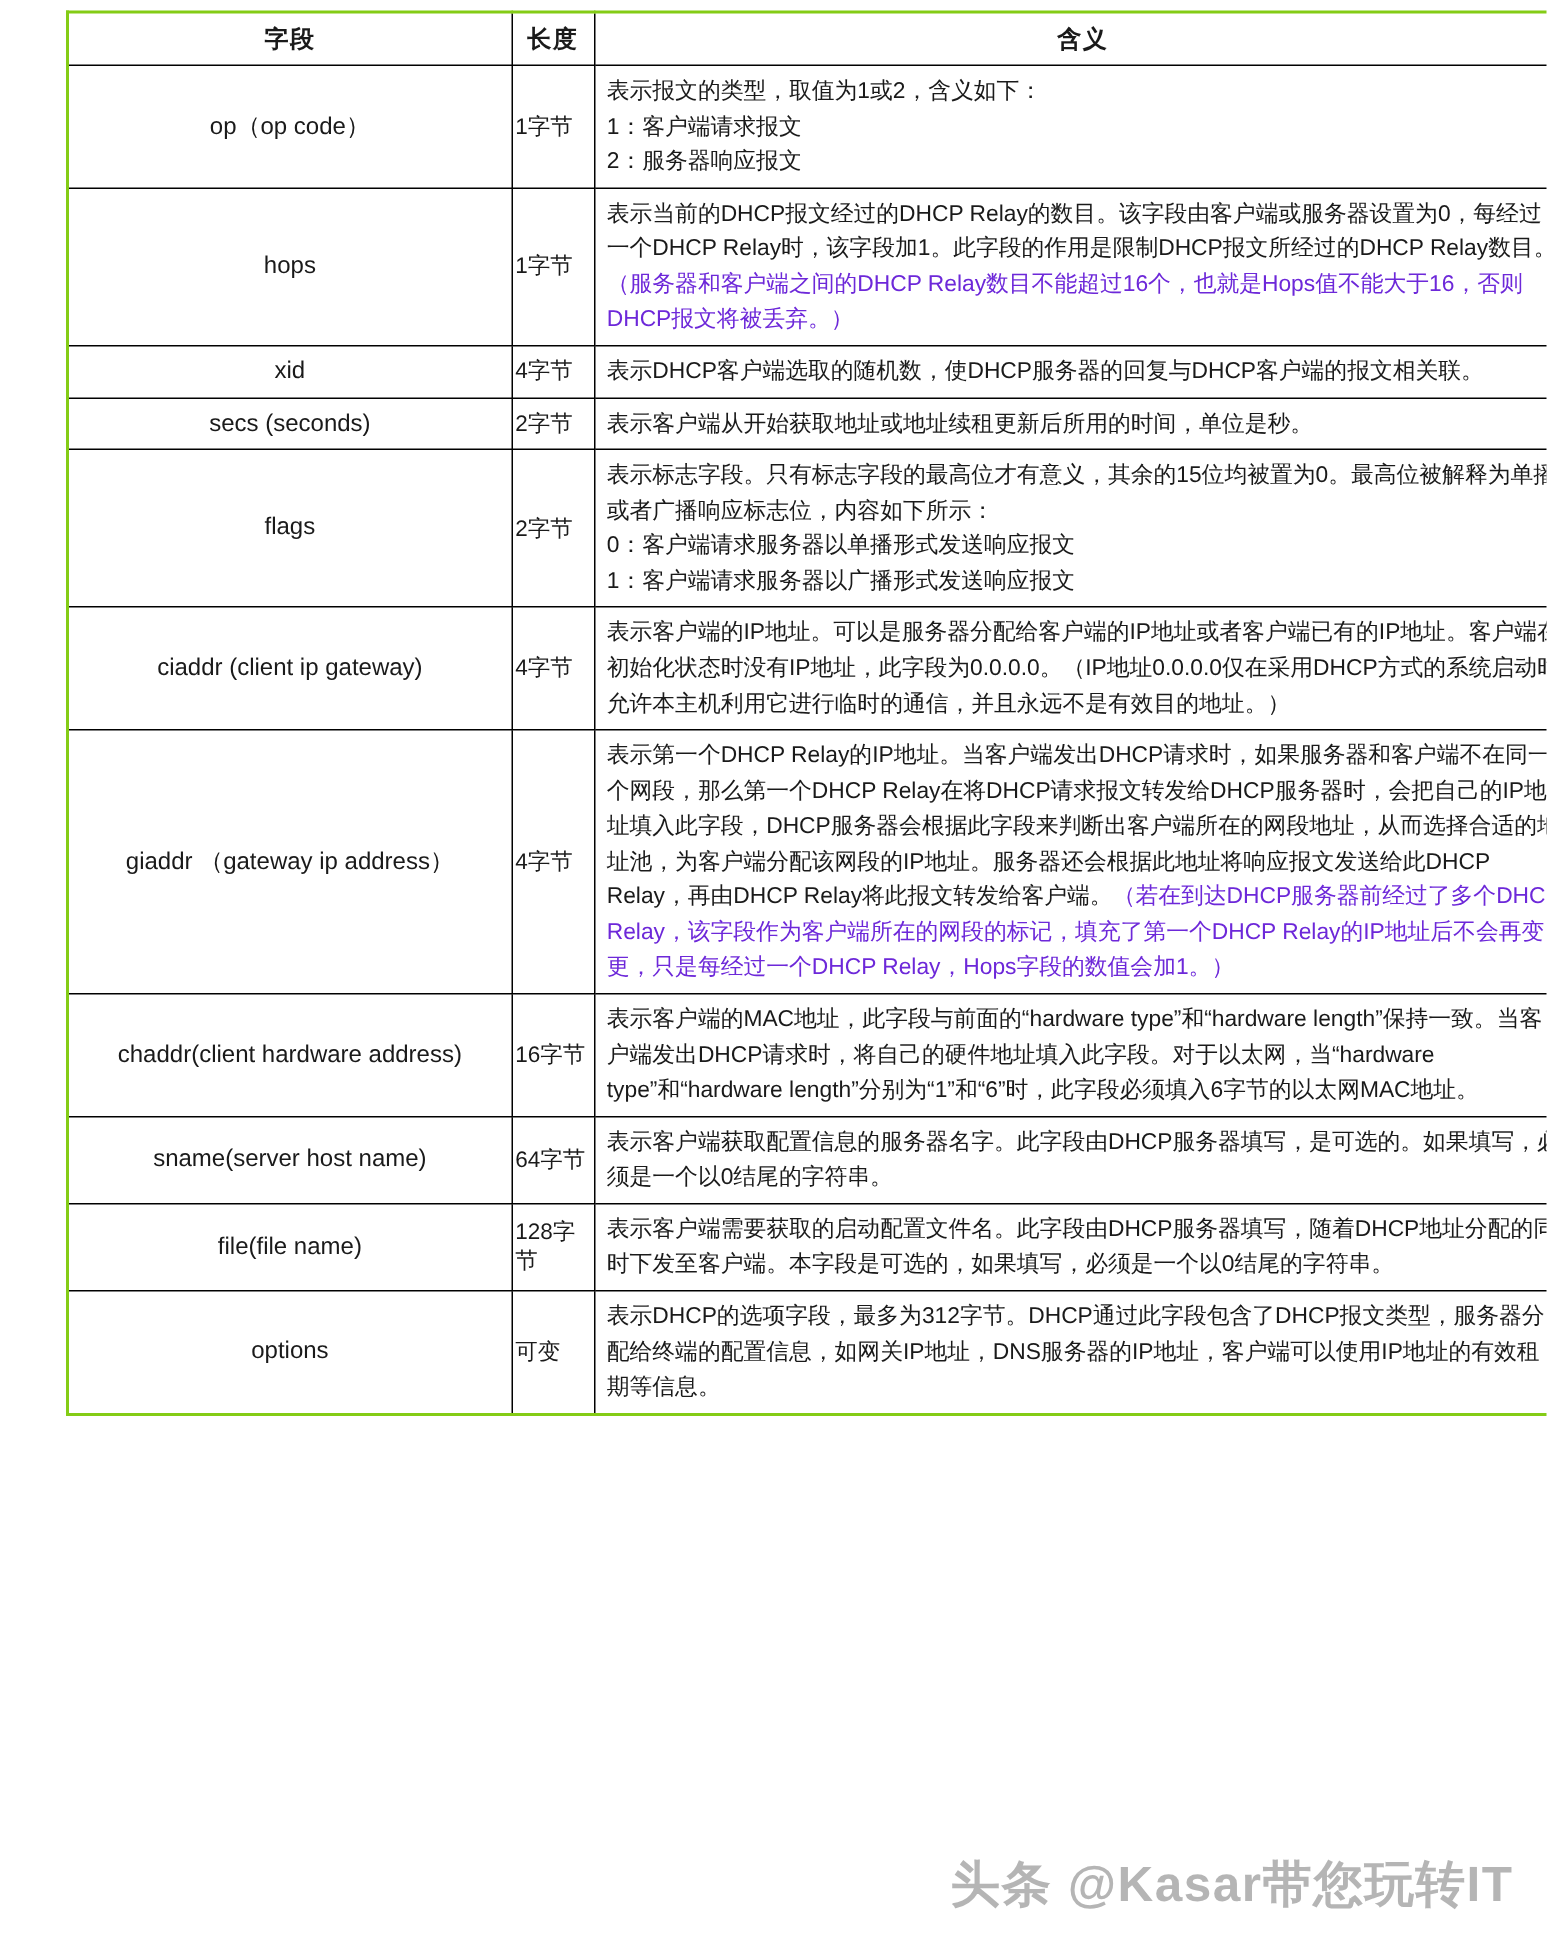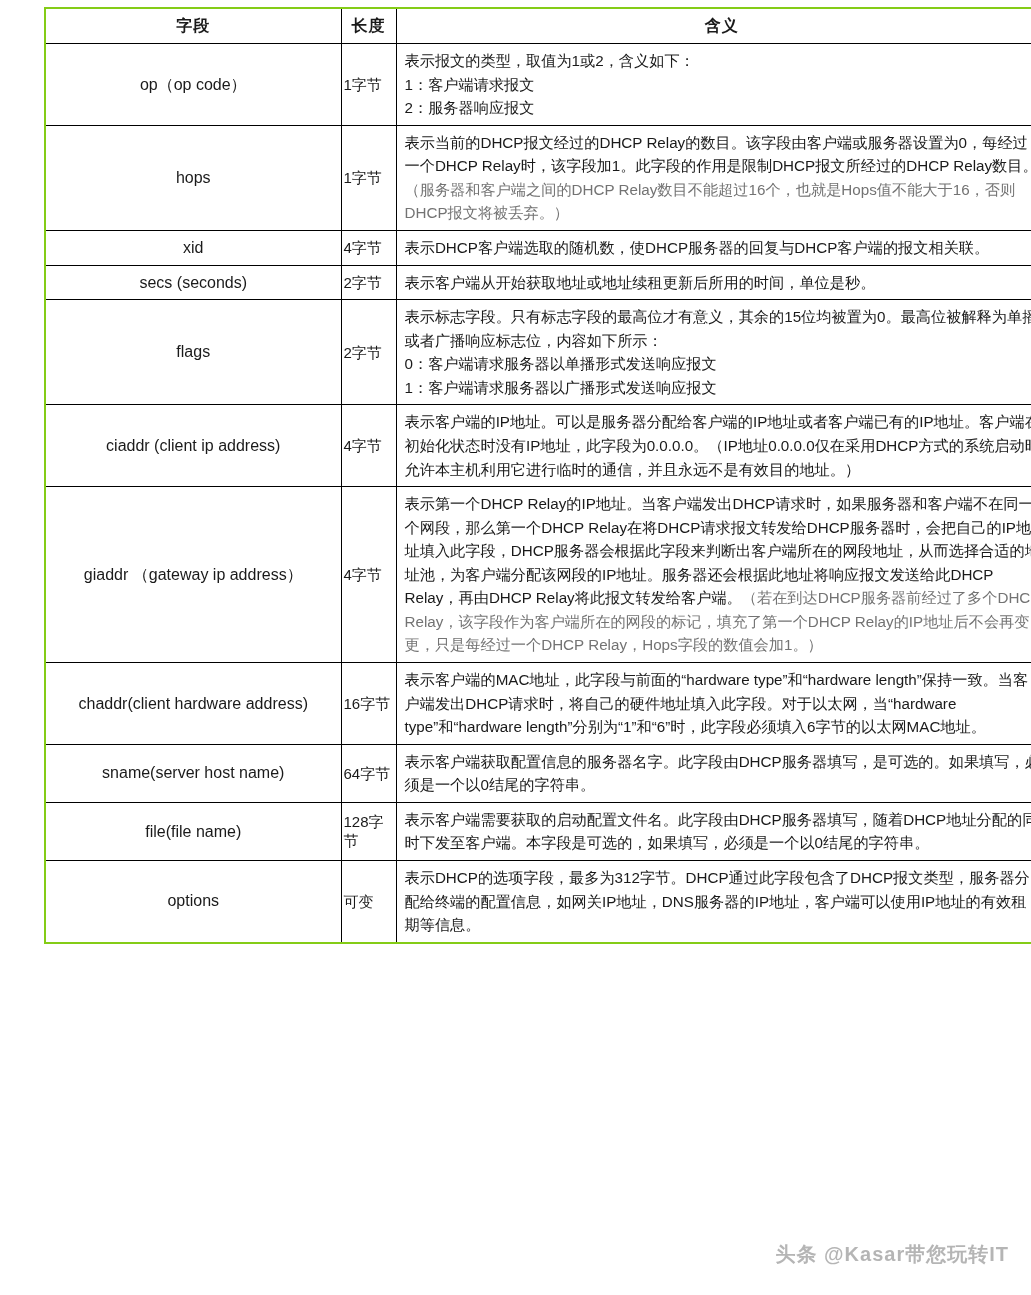--- a/index.html
+++ b/index.html
@@ -58,28 +58,28 @@
     line-height: 1.3;
   }
   td.mean-cell {
     text-align: left;
     font-size: 15.2px;
     padding: 5px 6px 5px 8px;
     line-height: 1.55;
     vertical-align: top;
   }
   td.mean-cell.mid { vertical-align: middle; }
-  .red { color: #737373; }
+  .red { color: #6d28d9; }
   .ln { display: block; }
 
   #watermark {
     position: absolute;
     right: 22px;
-    bottom: 27px;
-    font-size: 20px;
+    bottom: 16px;
+    font-size: 33px;
     font-weight: bold;
     color: rgba(120,120,120,0.55);
     letter-spacing: 1px;
     white-space: nowrap;
     pointer-events: none;
     font-family: "Liberation Sans", "DejaVu Sans", sans-serif;
   }
 </style>
 </head>
 <body>
@@ -126,21 +126,21 @@
         <tr>
           <td class="field-cell">flags</td>
           <td class="len-cell">2字节</td>
           <td class="mean-cell">
             <span class="ln">表示标志字段。只有标志字段的最高位才有意义，其余的15位均被置为0。最高位被解释为单播或者广播响应标志位，内容如下所示：</span>
             <span class="ln">0：客户端请求服务器以单播形式发送响应报文</span>
             <span class="ln">1：客户端请求服务器以广播形式发送响应报文</span>
           </td>
         </tr>
         <tr>
-          <td class="field-cell">ciaddr (client ip address)</td>
+          <td class="field-cell">ciaddr (client ip gateway)</td>
           <td class="len-cell">4字节</td>
           <td class="mean-cell mid"><span class="">表示客户端的IP地址。可以是服务器分配给客户端的IP地址或者客户端已有的IP地址。客户端在初始化状态时没有IP地址，此字段为0.0.0.0。（IP地址0.0.0.0仅在采用DHCP方式的系统启动时允许本主机利用它进行临时的通信，并且永远不是有效目的地址。）</span></td>
         </tr>
         <tr>
           <td class="field-cell">giaddr （gateway ip address）</td>
           <td class="len-cell">4字节</td>
           <td class="mean-cell"><span class="">表示第一个DHCP Relay的IP地址。当客户端发出DHCP请求时，如果服务器和客户端不在同一个网段，那么第一个DHCP Relay在将DHCP请求报文转发给DHCP服务器时，会把自己的IP地址填入此字段，DHCP服务器会根据此字段来判断出客户端所在的网段地址，从而选择合适的地址池，为客户端分配该网段的IP地址。服务器还会根据此地址将响应报文发送给此DHCP Relay，再由DHCP Relay将此报文转发给客户端。</span><span class="red">（若在到达DHCP服务器前经过了多个DHCP Relay，该字段作为客户端所在的网段的标记，填充了第一个DHCP Relay的IP地址后不会再变更，只是每经过一个DHCP Relay，Hops字段的数值会加1。）</span></td>
         </tr>
         <tr>
           <td class="field-cell">chaddr(client hardware address)</td>

